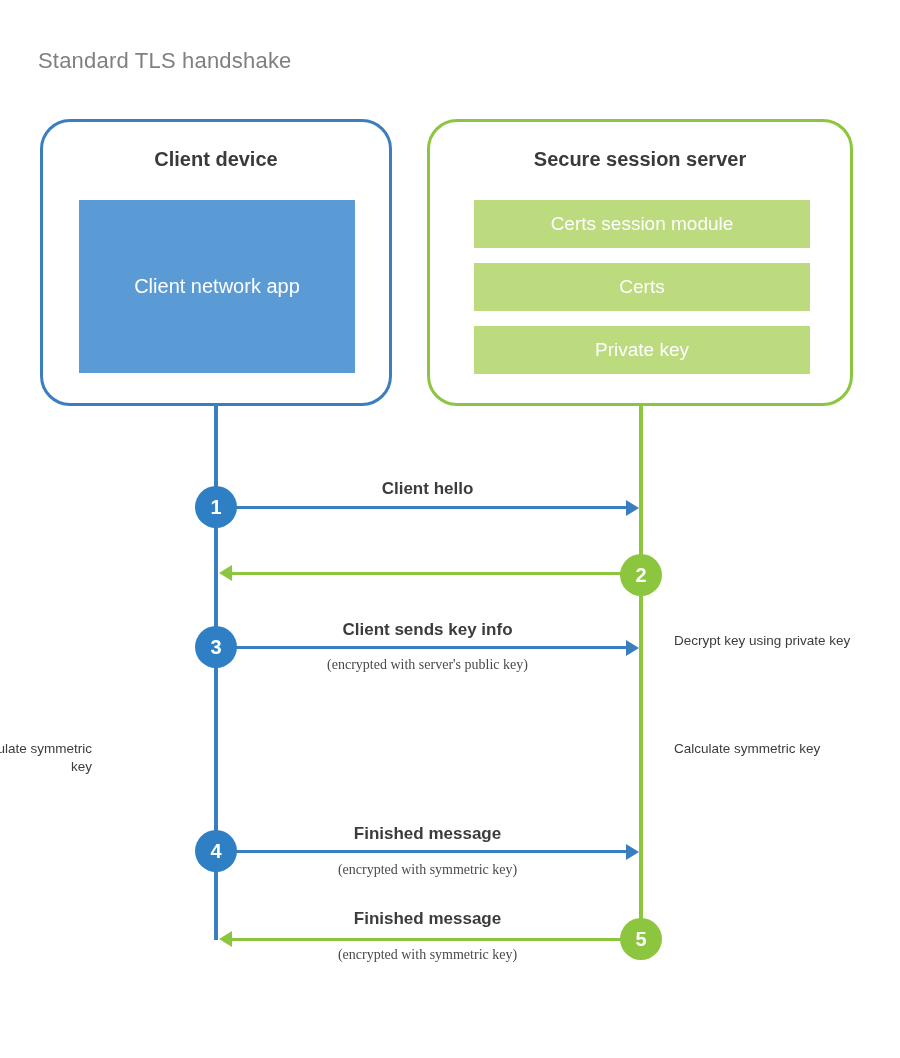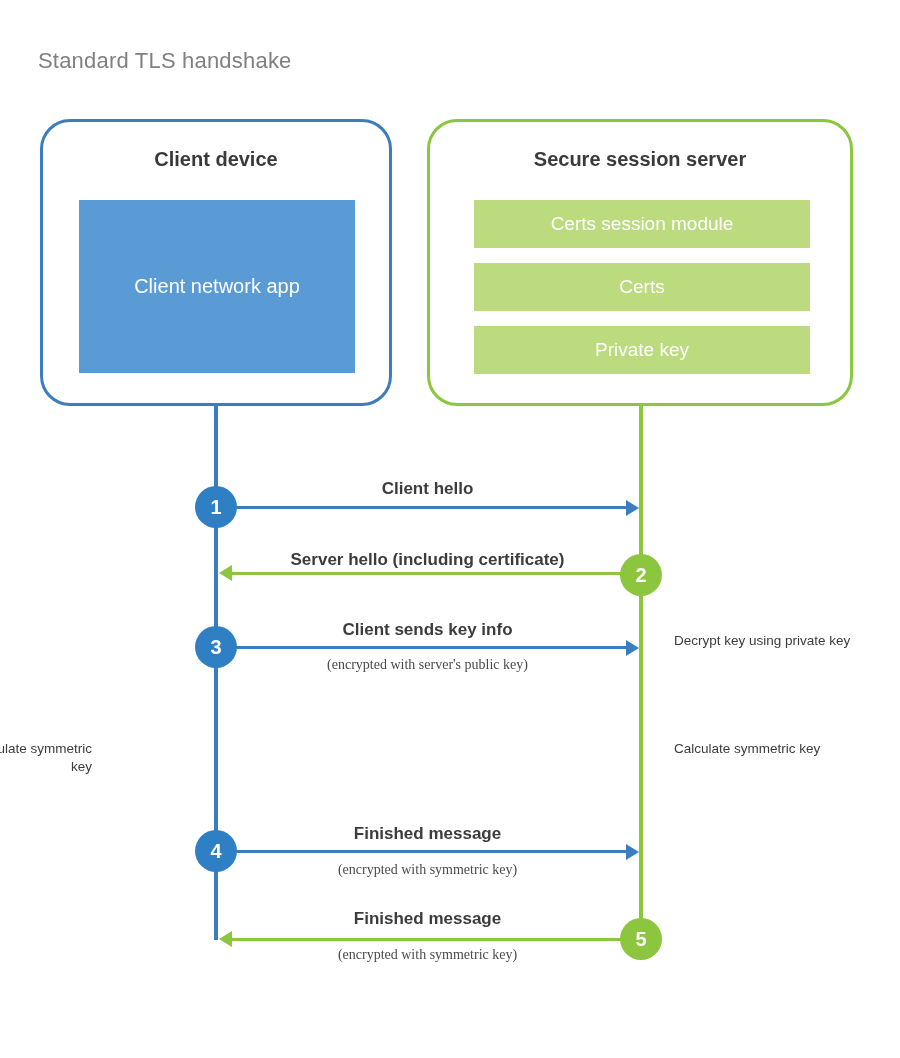--- a/index.html
+++ b/index.html
@@ -125,21 +125,20 @@
     <div class="arrow-line" style="left:216px;top:506px;width:411px;"></div>
     <div class="arrow-head head-right" style="left:626px;top:500px;"></div>
   </div>
   <div class="msg-main" style="left:216px;top:479px;width:423px;">Client hello</div>
   <div class="step-circle blue c1">1</div>
 
   <div class="arrow-green">
     <div class="arrow-line" style="left:232px;top:572px;width:390px;"></div>
     <div class="arrow-head head-left" style="left:219px;top:565px;"></div>
   </div>
-  <div class="msg-main" style="left:216px;top:550px;width:423px;">Server hello (including certificate)</div>
   <div class="step-circle green c2">2</div>
 
   <div class="arrow-blue">
     <div class="arrow-line" style="left:216px;top:646px;width:411px;"></div>
     <div class="arrow-head head-right" style="left:626px;top:640px;"></div>
   </div>
   <div class="msg-main" style="left:216px;top:620px;width:423px;">Client sends key info</div>
   <div class="msg-sub" style="left:216px;top:657px;width:423px;">(encrypted with server's public key)</div>
   <div class="step-circle blue c3">3</div>
 

